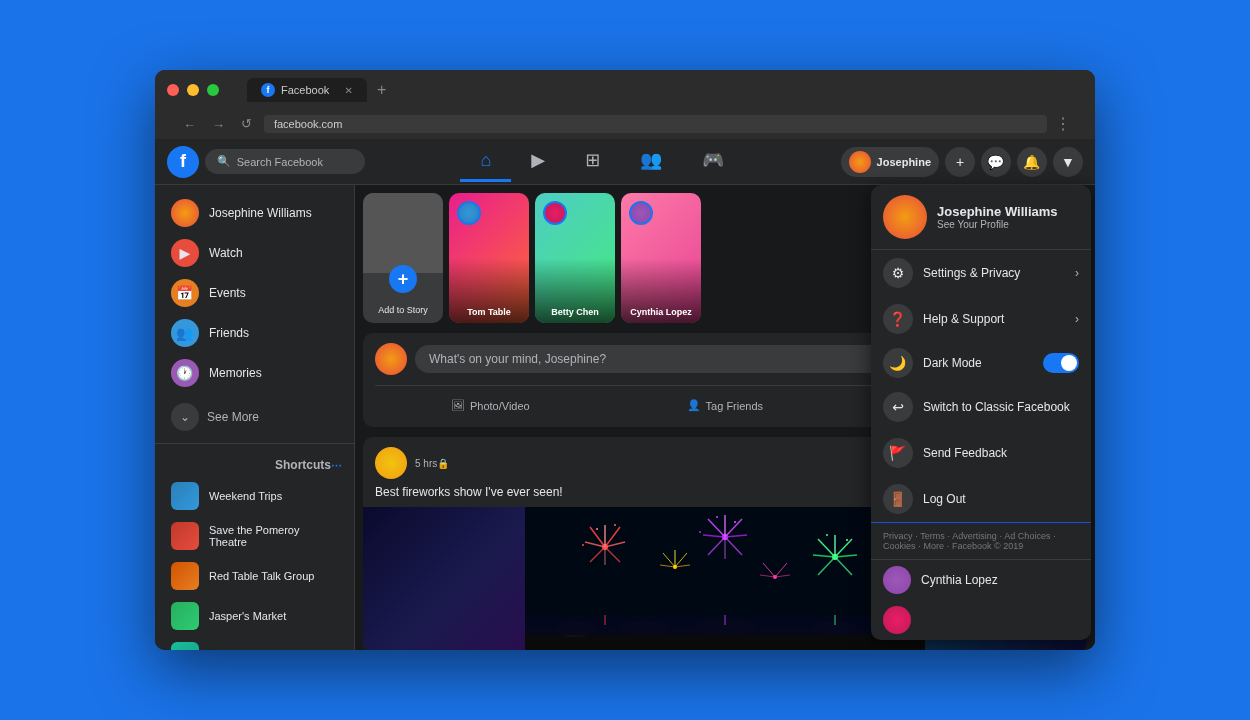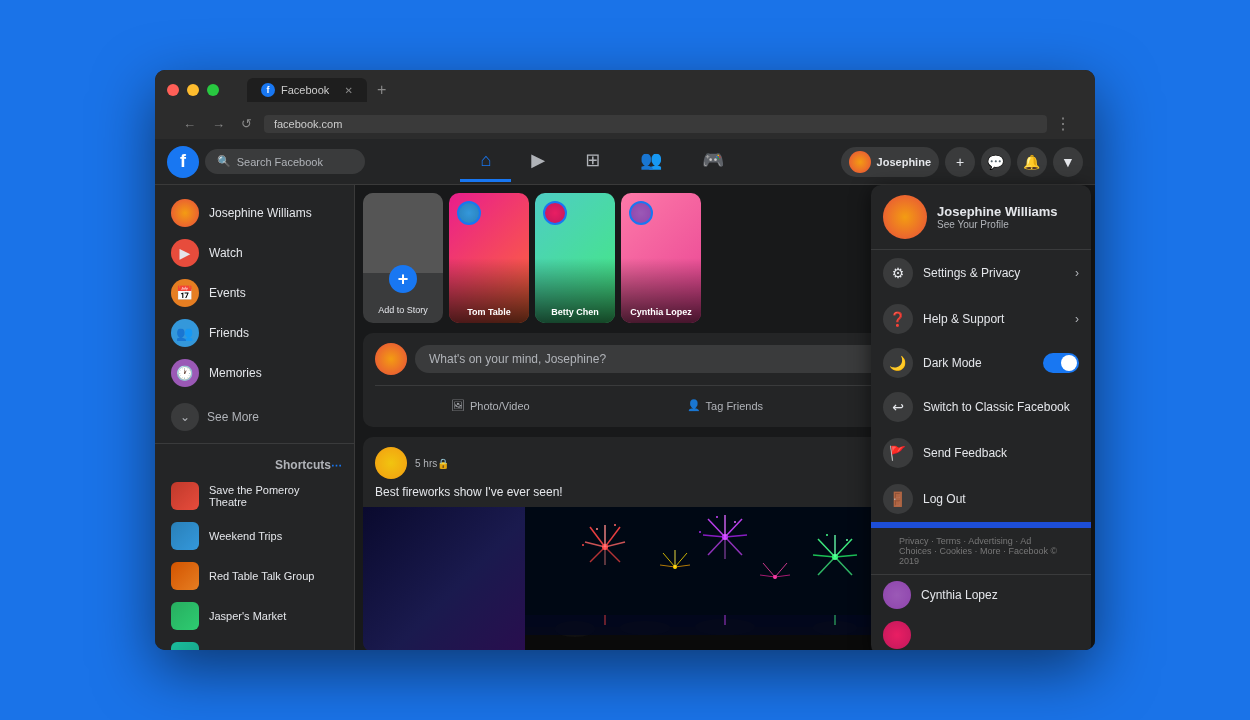--- a/index.html
+++ b/index.html
@@ -541,24 +541,24 @@
     .toggle-knob {
       position: absolute;
       right: 2px;
       top: 2px;
       width: 16px; height: 16px;
       background: white;
       border-radius: 50%;
     }
 
     .dropdown-footer {
-      padding: 8px 28px;
+      padding: 8px 12px;
       color: #777;
       font-size: 9px;
-      border-top: 6px solid #1d4ed8;
+      border-top: 1px solid #1d4ed8;
     }
     .contact-item {
       display: flex;
       align-items: center;
       gap: 10px;
       padding: 6px 12px;
       cursor: pointer;
       border-radius: 8px;
     }
     .contact-avatar {
@@ -684,26 +684,26 @@
         <div class="see-more-btn">
           <div style="width:28px;height:28px;background:#3a3b3c;border-radius:50%;display:flex;align-items:center;justify-content:center;font-size:12px;">⌄</div>
           <span>See More</span>
         </div>
         <div style="border-top:1px solid #3a3b3c;margin:6px 0;"></div>
         <div class="shortcuts-header">
           <span>Shortcuts</span>
           <span class="shortcuts-edit">⋯</span>
         </div>
         <div class="sidebar-item">
+          <div class="shortcut-avatar sc-trips"></div>
+          <span style="font-size:11px;">Weekend Trips</span>
+        </div>
+        <div class="sidebar-item">
           <div class="shortcut-avatar sc-theatre"></div>
           <span style="font-size:11px;">Save the Pomeroy Theatre</span>
-        </div>
-        <div class="sidebar-item">
-          <div class="shortcut-avatar sc-trips"></div>
-          <span style="font-size:11px;">Weekend Trips</span>
         </div>
         <div class="sidebar-item">
           <div class="shortcut-avatar sc-table"></div>
           <span style="font-size:11px;">Red Table Talk Group</span>
         </div>
         <div class="sidebar-item">
           <div class="shortcut-avatar sc-market"></div>
           <span style="font-size:11px;">Jasper's Market</span>
         </div>
         <div class="sidebar-item">

